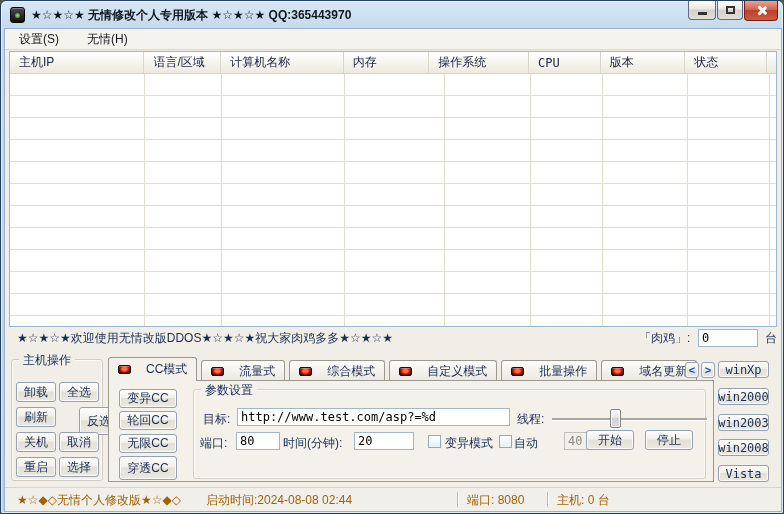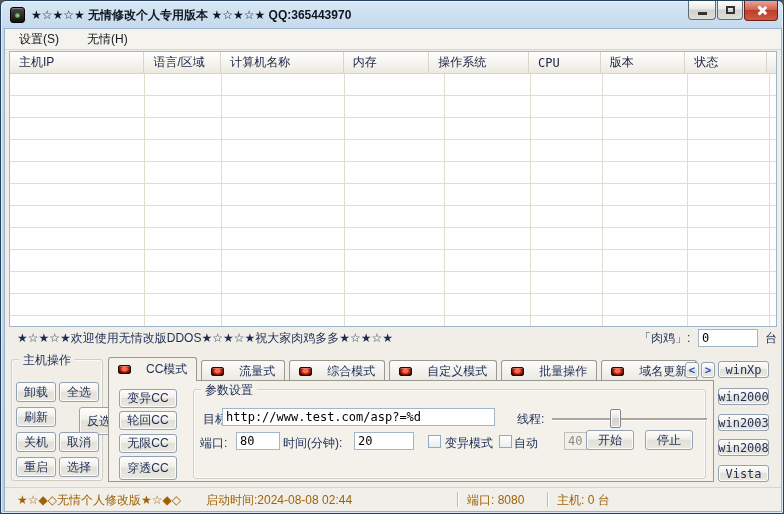--- a/index.html
+++ b/index.html
@@ -201,21 +201,21 @@
 
   <div class="btn z2" style="left:118px; top:388px; width:58px; height:19px;">变异CC</div>
   <div class="btn z2" style="left:118px; top:410px; width:58px; height:19px;">轮回CC</div>
   <div class="btn z2" style="left:118px; top:433px; width:58px; height:19px;">无限CC</div>
   <div class="btn z2" style="left:118px; top:455px; width:58px; height:24px;">穿透CC</div>
 
   <div class="groupbox z2" style="left:192px; top:388px; width:513px; height:90px; border-color:#d3d0c6;">
     <div class="legend" style="background:#f3f1ea;">参数设置</div>
   </div>
   <div class="label z2" style="left:202px; top:410px;">目标:</div>
-  <input class="input z2" style="left: 221px; top: 407px; width: 273px; height: 18px;" value="http://www.test.com/asp?=%d">
+  <input class="input z2" style="left: 236px; top: 407px; width: 273px; height: 18px;" value="http://www.test.com/asp?=%d">
   <div class="label z2" style="left:516px; top:410px;">线程:</div>
   <div class="slider-track z2" style="left:551px; top:417px; width:155px;"></div>
   <div class="slider-thumb z2" style="left:609px; top:408px;"></div>
 
   <div class="label z2" style="left:199px; top:434px;">端口:</div>
   <input class="input z2" style="left: 235px; top: 431px; width: 44px; height: 18px;" value="80">
   <div class="label z2" style="left:282px; top:434px;">时间(分钟):</div>
   <input class="input z2" style="left: 353px; top: 431px; width: 60px; height: 18px;" value="20">
   <div class="checkbox z2" style="left:427px; top:434px;"></div>
   <div class="label z2" style="left:444px; top:434px;">变异模式</div>

